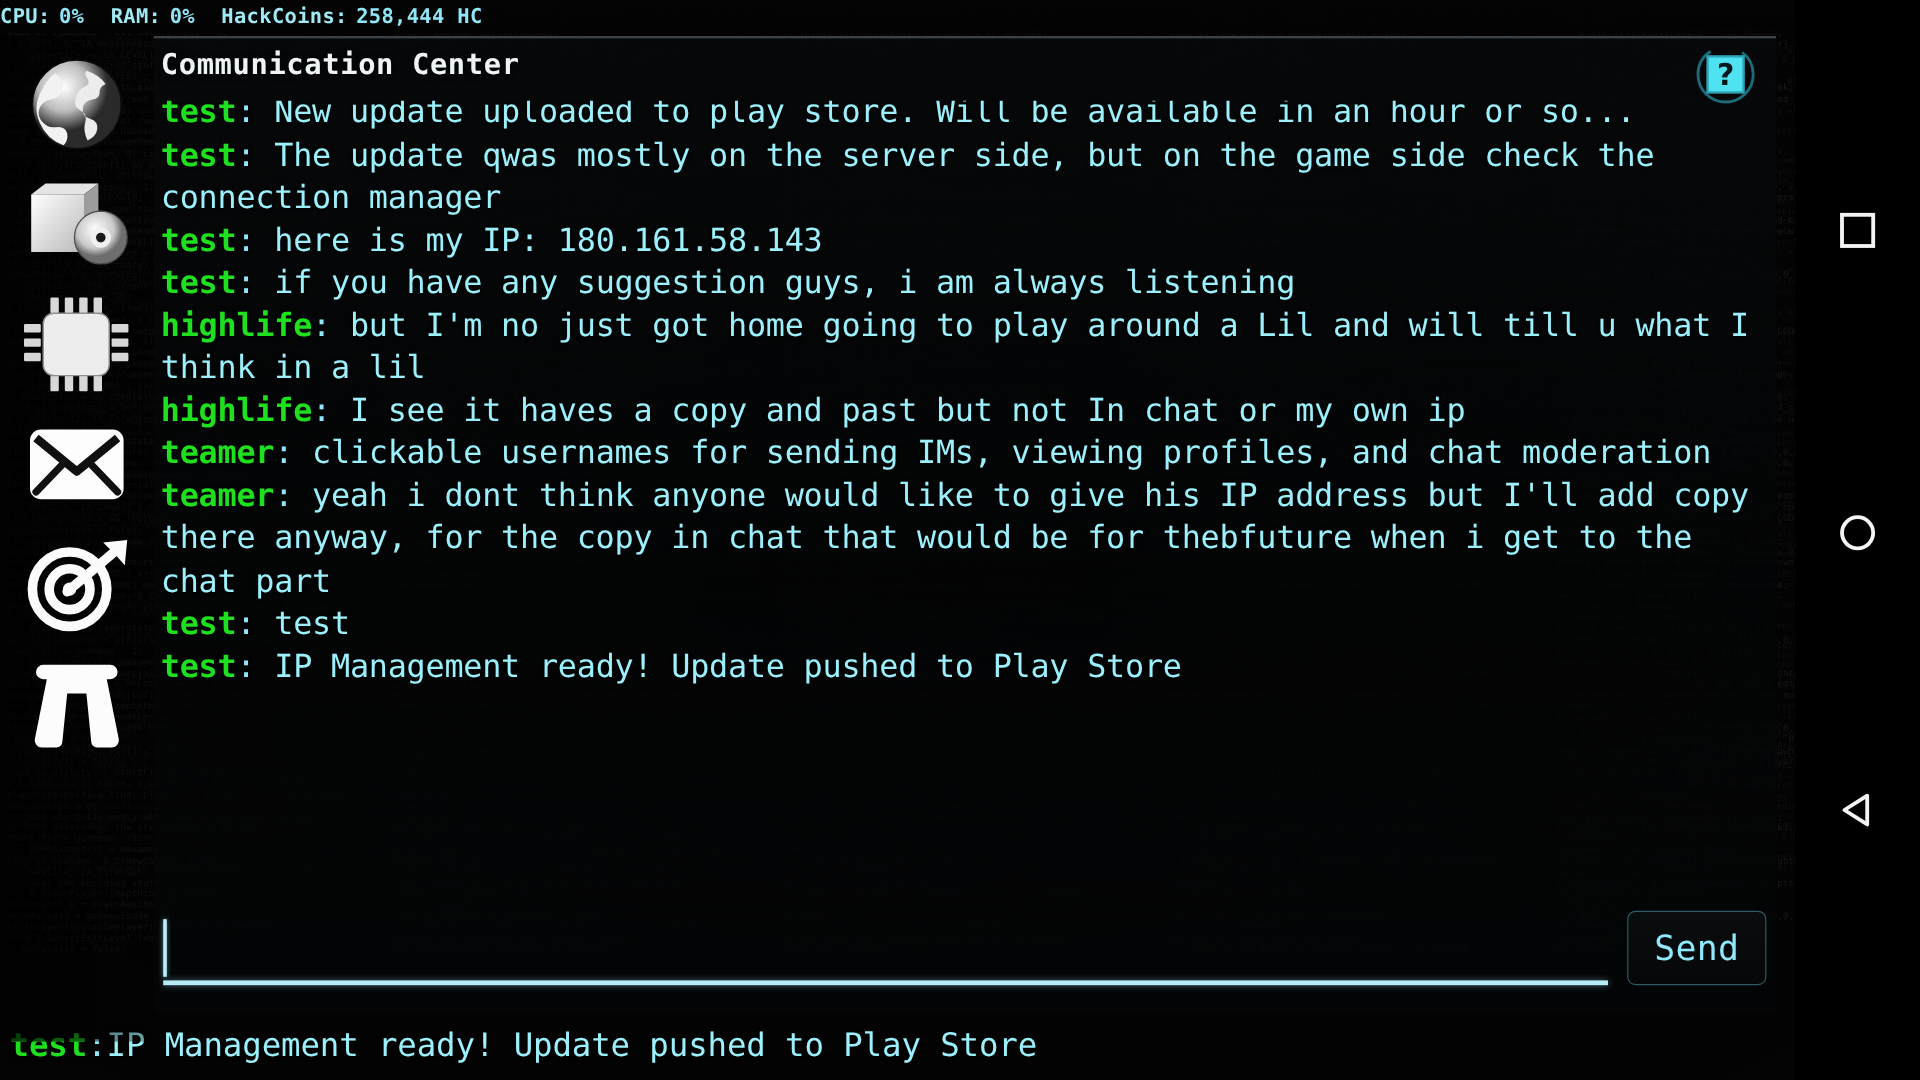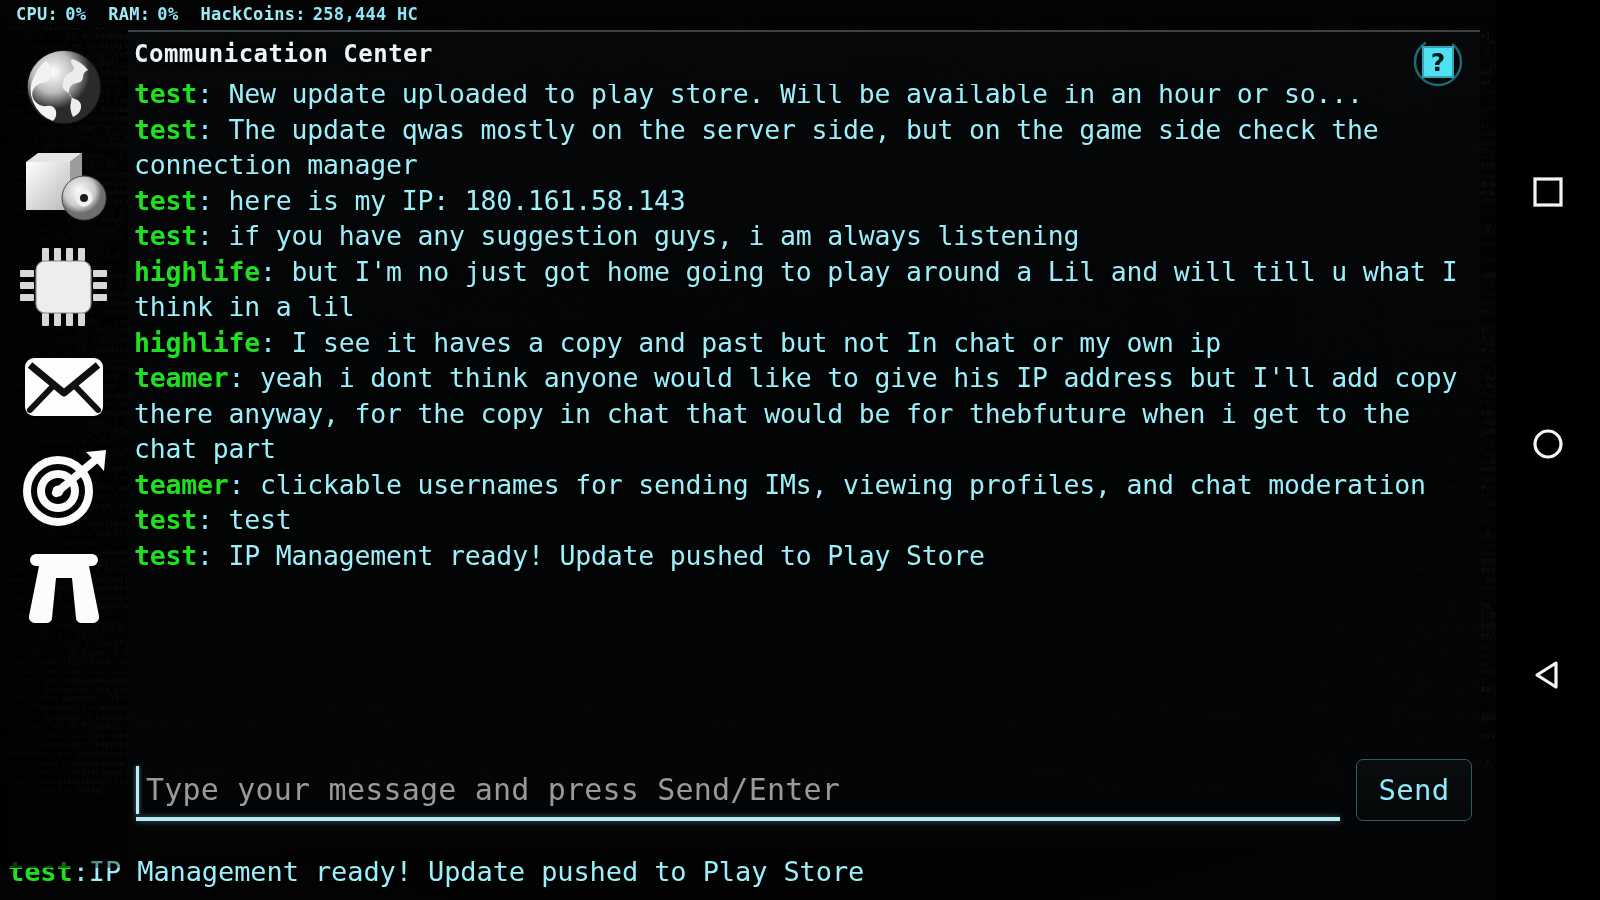--- a/index.html
+++ b/index.html
@@ -26,21 +26,21 @@
   .codebg.v2{ color:#242424; opacity:.7; column-count:7; font-size:6.6px; line-height:8.4px;}
 
   
   .vignette{ position:absolute; inset:0; pointer-events:none;
     background:radial-gradient(ellipse 1100px 620px at 48% 46%, rgba(0,0,0,.80) 0%, rgba(0,0,0,.62) 45%, rgba(0,0,0,.30) 100%);}
 
   
   .statusbar{
     position:absolute; left:0; top:0; width:1600px; height:28px;
     display:flex; align-items:center; gap:0px;
-    padding-left:16px; z-index:40;
+    padding-left:0; z-index:40;
     background:linear-gradient(to bottom, rgba(4,4,4,.96), rgba(2,2,2,.82));
     font-size:17px; letter-spacing:.3px;
   }
   .statusbar .lbl{ color:#9fe9f5; font-weight:bold; }
   .statusbar .val{ color:#8fe6f7; font-weight:bold; }
   .st-grp{ display:flex; align-items:baseline; margin-right:22px; }
   .st-grp .lbl{ margin-right:7px; }
 
   
   .rail{
@@ -1223,30 +1223,29 @@
       </span>
     </div>
 
     <div class="msgs" id="msglist">
         <p class="msg clipped"><span class="user">test</span><span class="sep">: </span><span class="body">New update uploaded to play store. Will be available in an hour or so...</span></p>
         <p class="msg"><span class="user">test</span><span class="sep">: </span><span class="body">The update qwas mostly on the server side, but on the game side check the connection manager</span></p>
         <p class="msg"><span class="user">test</span><span class="sep">: </span><span class="body">here is my IP: 180.161.58.143</span></p>
         <p class="msg"><span class="user">test</span><span class="sep">: </span><span class="body">if you have any suggestion guys, i am always listening</span></p>
         <p class="msg"><span class="user">highlife</span><span class="sep">: </span><span class="body">but I'm no just got home going to play around a Lil and will till u what I think in a lil</span></p>
         <p class="msg"><span class="user">highlife</span><span class="sep">: </span><span class="body">I see it haves a copy and past but not In chat or my own ip</span></p>
+        <p class="msg"><span class="user">teamer</span><span class="sep">: </span><span class="body">clickable usernames for sending IMs, viewing profiles, and chat moderation</span></p>
         <p class="msg"><span class="user">teamer</span><span class="sep">: </span><span class="body">yeah i dont think anyone would like to give his IP address but I'll add copy there anyway, for the copy in chat that would be for thebfuture when i get to the chat part</span></p>
-        <p class="msg"><span class="user">teamer</span><span class="sep">: </span><span class="body">clickable usernames for sending IMs, viewing profiles, and chat moderation</span></p>
         <p class="msg"><span class="user">test</span><span class="sep">: </span><span class="body">test</span></p>
         <p class="msg"><span class="user">test</span><span class="sep">: </span><span class="body">IP Management ready! Update pushed to Play Store</span></p>
       </div>
 
     <div class="composer">
       <div class="inputwrap">
         <div class="caret"></div>
-        <div class="ghost">Type your message and press Send/Enter</div>
         <div class="underline"></div>
       </div>
       <div class="send-btn">Send</div>
     </div>
   </div>
 
   <div class="ticker">
     <span class="user">test</span>
       <span class="sep">: </span>
       <span class="body">IP Management ready! Update pushed to Play Store</span>

